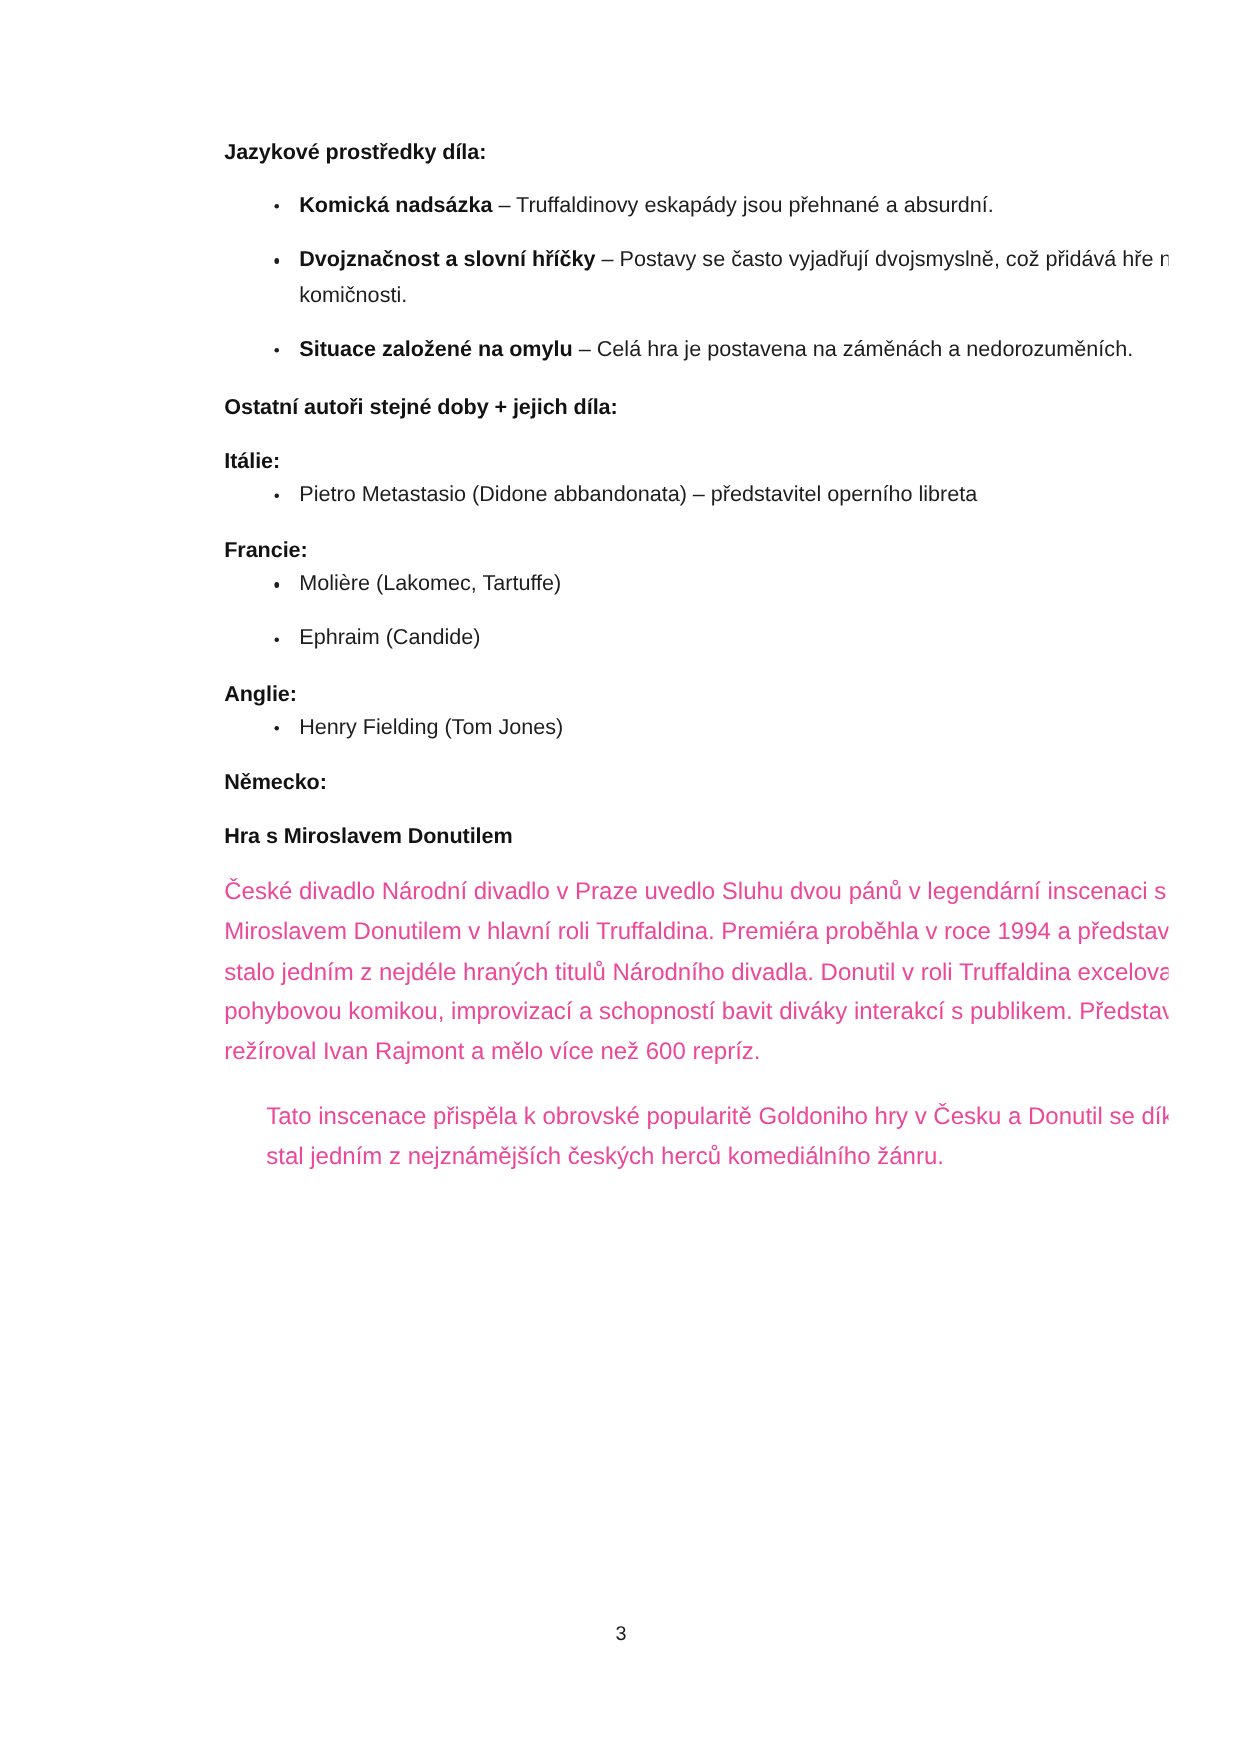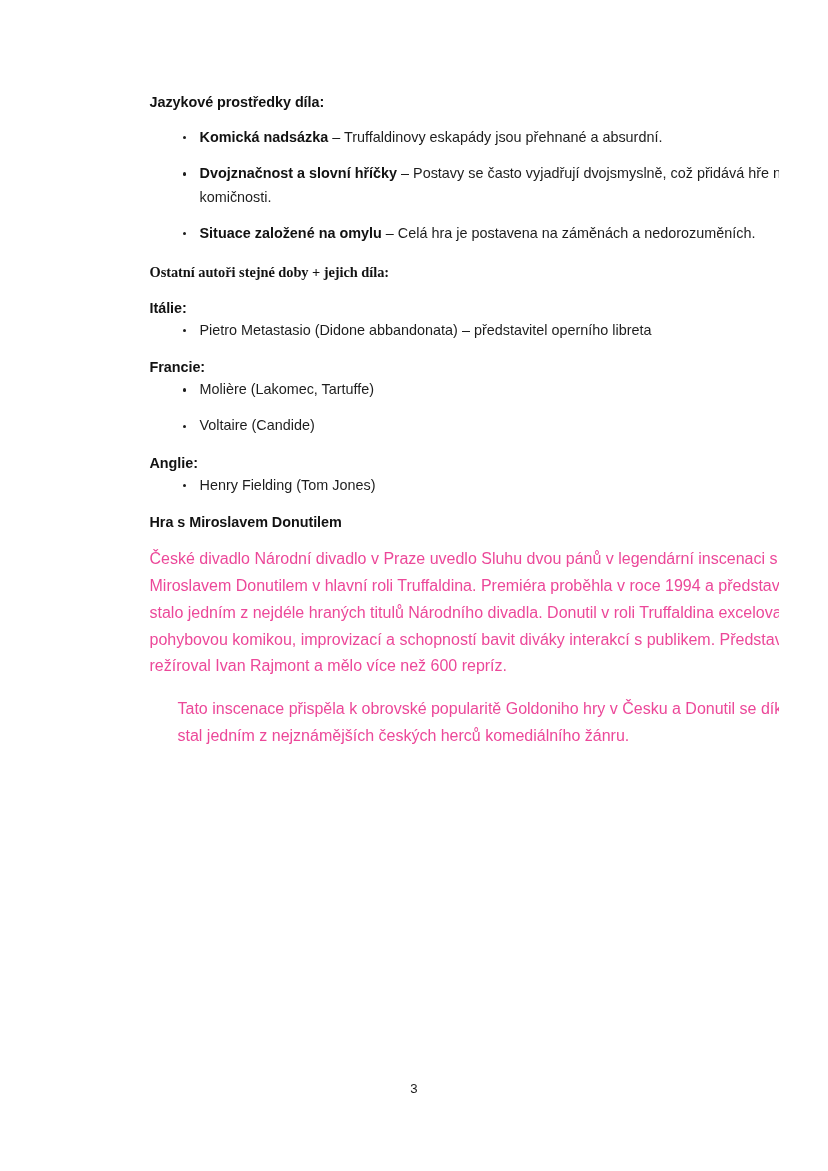--- a/index.html
+++ b/index.html
@@ -31,21 +31,21 @@
 
   
   .heading {
     font-size: 14.4px;
     font-weight: 700;
     color: #121212;
     line-height: 1.45;
     letter-spacing: -0.05px;
     margin: 0;
   }
-  .heading.gap-top-md   { margin-top: 17px; font-family: Liberation Serif, serif; }
+  .heading.gap-top-md   { margin-top: 17px; }
   .heading.gap-top-sm   { margin-top: 15px; }
 
   
   ul.bullets {
     list-style: none;
     margin: 0;
     padding: 0;
   }
   ul.bullets.first { margin-top: 13px; }
   ul.bullets.tight { margin-top: 0; }
@@ -129,32 +129,33 @@
     </ul>
 
     <h3 class="heading gap-top-sm">Francie:</h3>
     <ul class="bullets tight">
       <li>
         <span class="dot"></span>
         <span>Molière (Lakomec, Tartuffe)</span>
       </li>
       <li>
         <span class="dot"></span>
-        <span>Voltaire (Candide)</span>
+        <span>Ephraim (Candide)</span>
       </li>
     </ul>
 
     <h3 class="heading gap-top-sm">Anglie:</h3>
     <ul class="bullets tight">
       <li>
         <span class="dot"></span>
         <span>Henry Fielding (Tom Jones)</span>
       </li>
     </ul>
 
+    <h3 class="heading gap-top-sm">Německo:</h3>
 
     <h2 class="heading gap-top-sm">Hra s Miroslavem Donutilem</h2>
 
     <p class="body gap-top">České divadlo Národní divadlo v Praze uvedlo Sluhu dvou pánů v legendární inscenaci s Miroslavem Donutilem v hlavní roli Truffaldina. Premiéra proběhla v roce 1994 a představení se stalo jedním z nejdéle hraných titulů Národního divadla. Donutil v roli Truffaldina exceloval svou pohybovou komikou, improvizací a schopností bavit diváky interakcí s publikem. Představení režíroval Ivan Rajmont a mělo více než 600 repríz.</p>
 
     <p class="body gap-top-lg">Tato inscenace přispěla k obrovské popularitě Goldoniho hry v Česku a Donutil se díky ní stal jedním z nejznámějších českých herců komediálního žánru.</p>
 
   </div>
 
   <div class="page-number">3</div>

